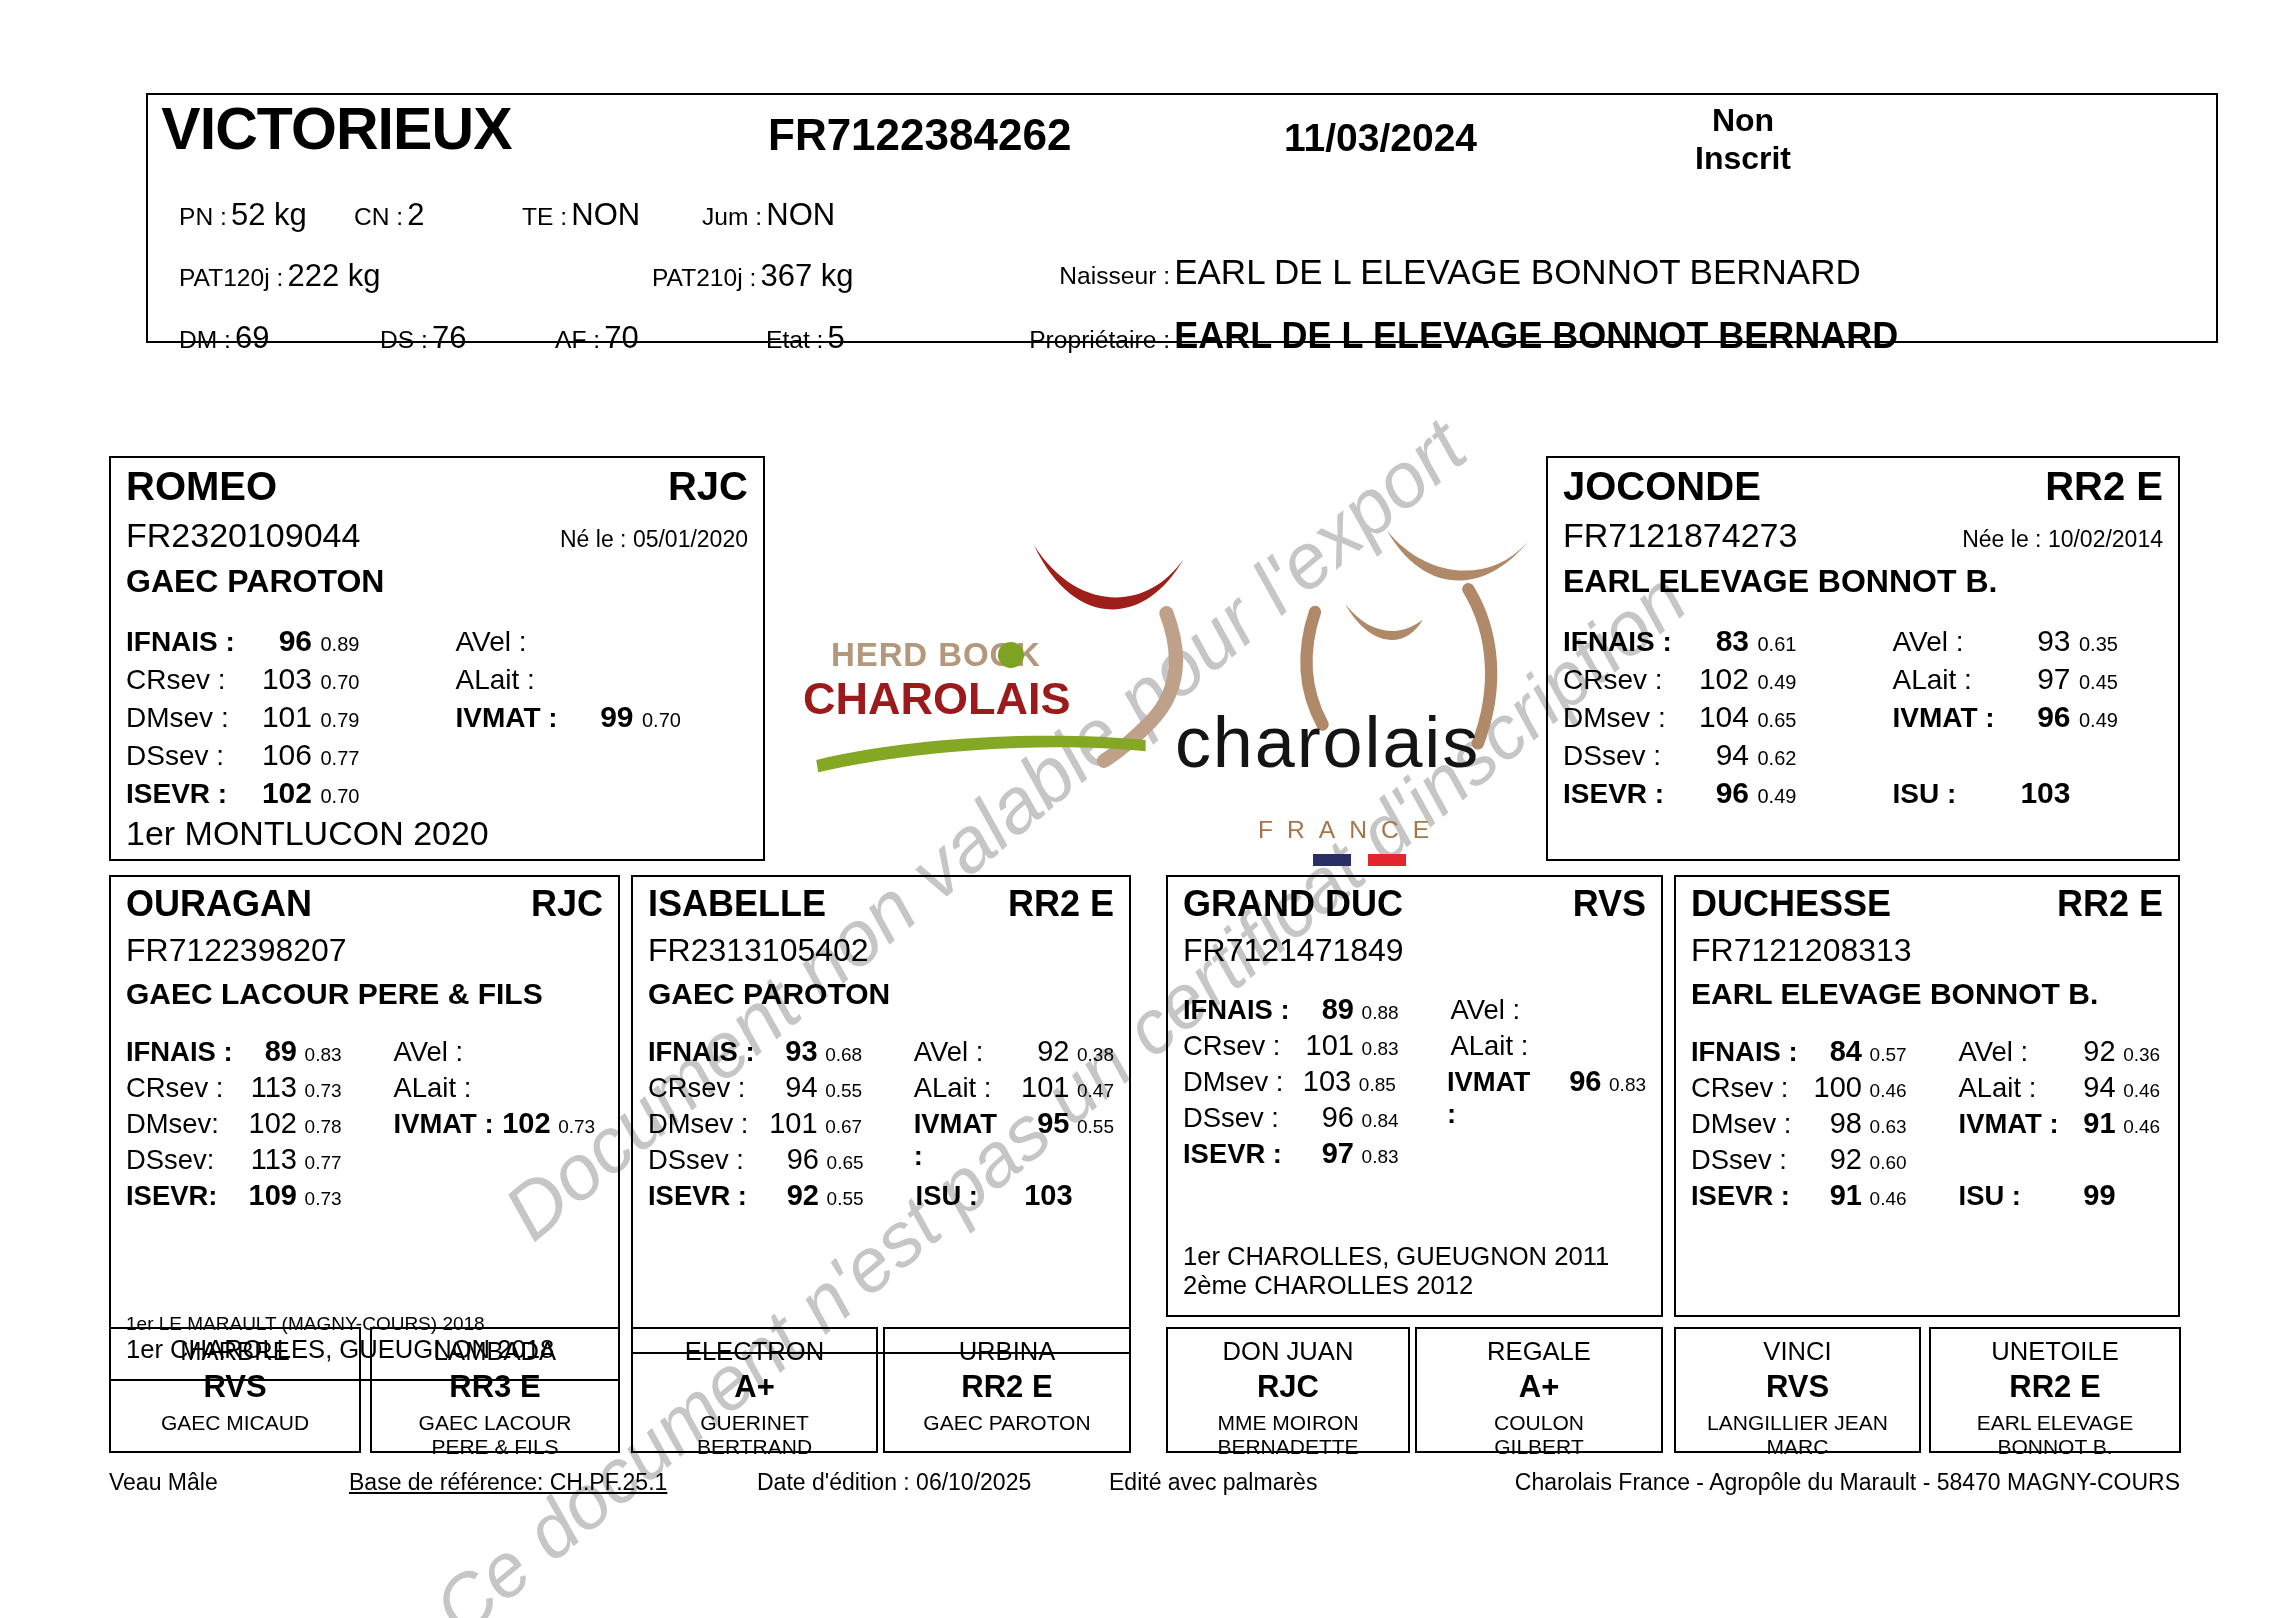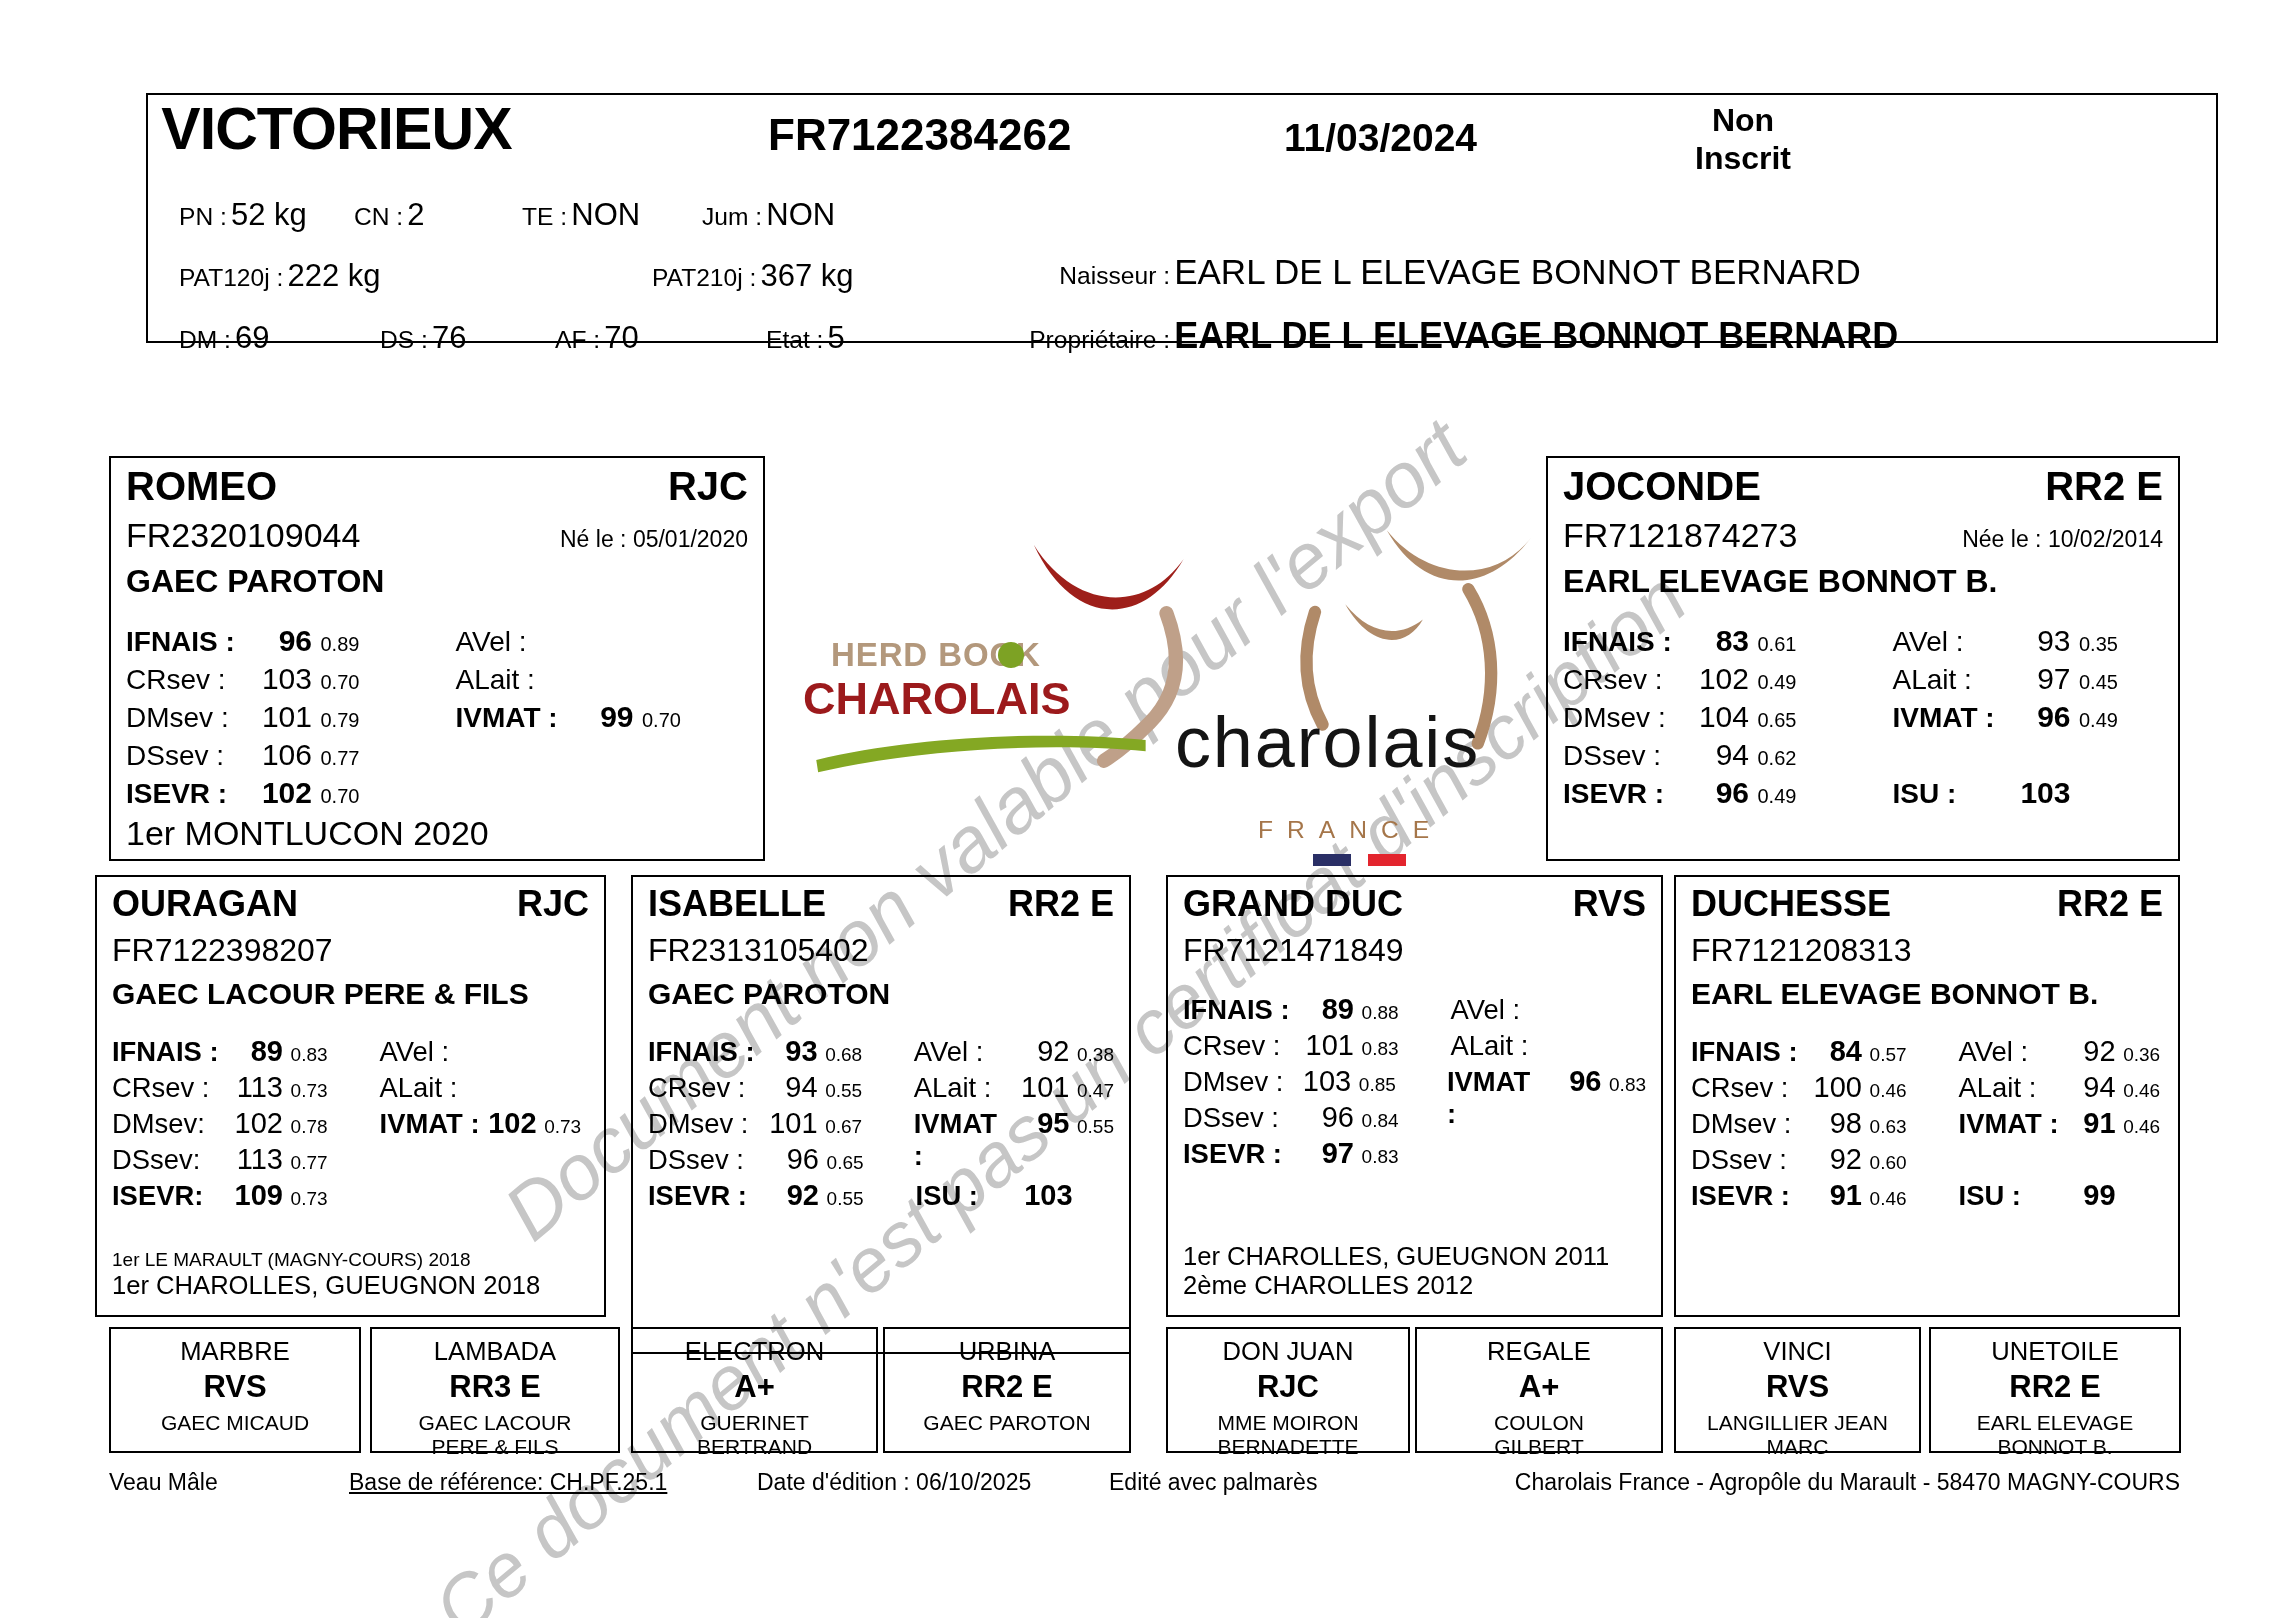--- a/index.html
+++ b/index.html
@@ -238,21 +238,21 @@
       <path d="M182 110 C208 156 246 158 264 126 C238 146 208 142 182 110 Z" fill="#b08a68"></path>
       <path d="M150 118 C136 160 138 200 158 237" stroke="#b08a68" stroke-width="13" fill="none" stroke-linecap="round"></path>
       <path d="M312 94 C340 140 344 200 322 257" stroke="#b08a68" stroke-width="13" fill="none" stroke-linecap="round"></path>
     </svg>
     <div class="cf-name">charolais</div>
     <div class="cf-country">FRANCE</div>
     <div class="flag-b"></div>
     <div class="flag-r"></div>
   </div>
 
-  <section class="box pbox g" style="left:95px;top:875px;width:511px;height:442px;">
+  <section class="box pbox g" style="left:109px;top:875px;width:511px;height:506px;">
     <div class="prow1">
       <span class="ptitle">OURAGAN</span>
       <span class="pclass">RJC</span>
     </div>
     <div class="prow2">
       <span class="pid">FR7122398207</span>
     </div>
     <div class="powner">GAEC LACOUR PERE &amp; FILS</div>
     <div class="stats">
       <div class="srow">

